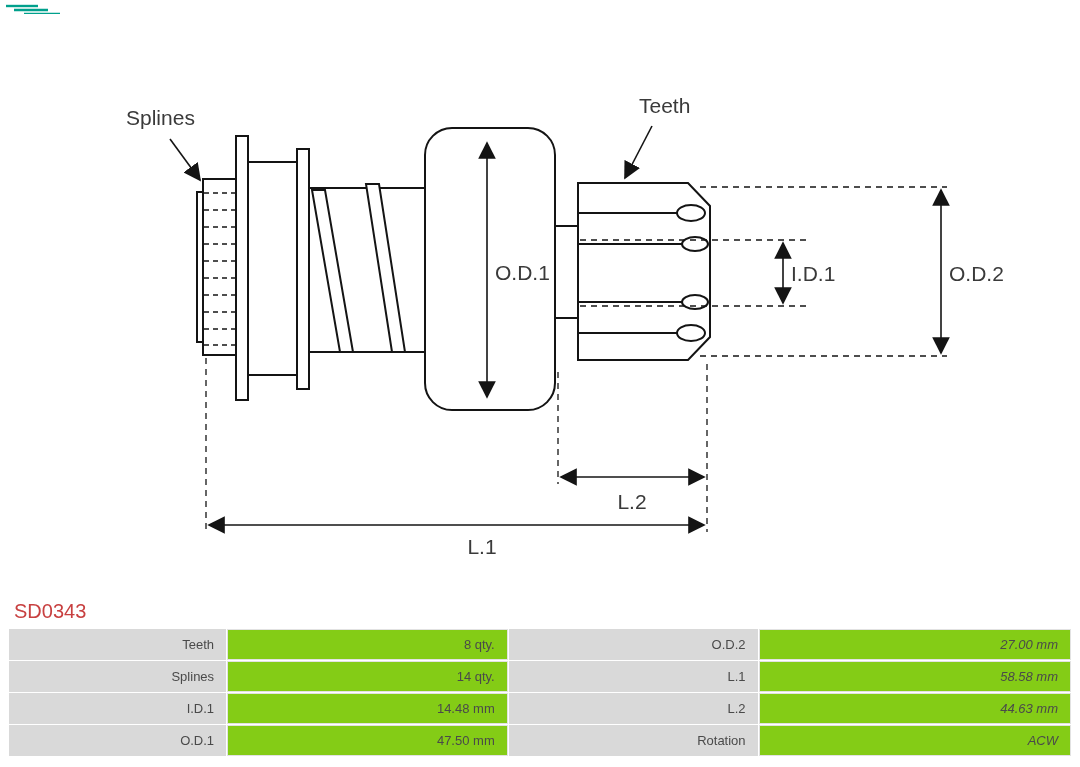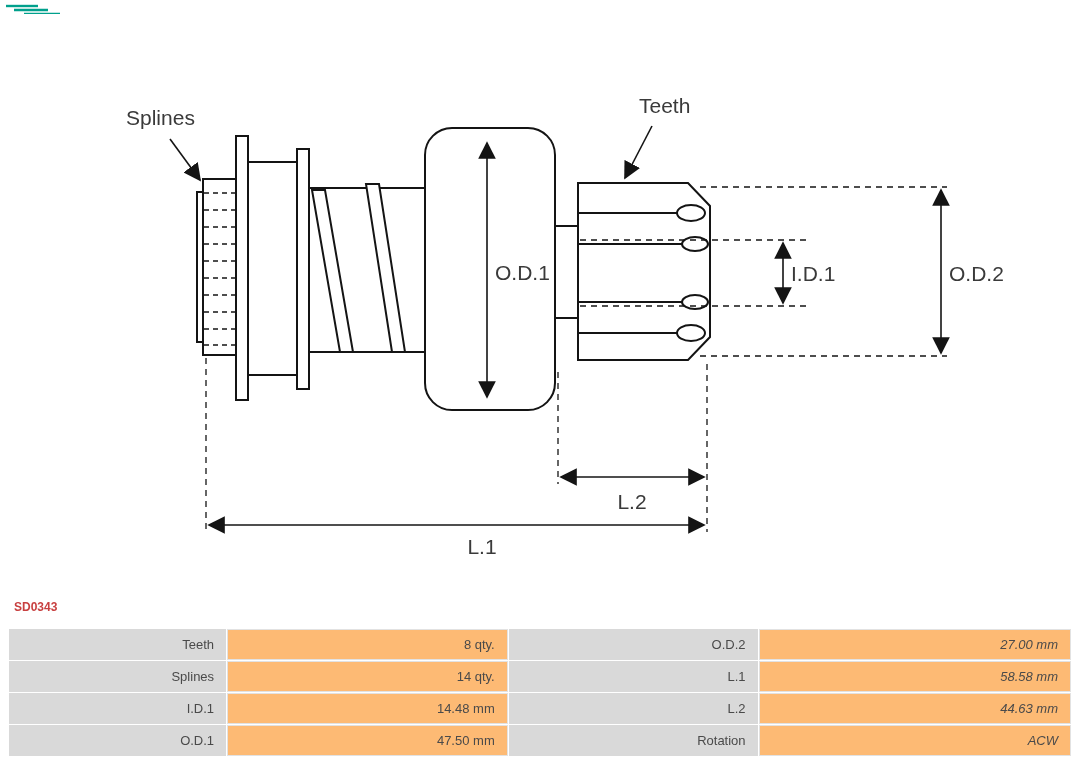--- a/index.html
+++ b/index.html
@@ -6,32 +6,32 @@
   html, body { margin: 0; padding: 0; background: #ffffff; }
   body {
     width: 1080px; height: 767px; position: relative; overflow: hidden;
     font-family: "Liberation Sans", sans-serif; color: #3a3a3a;
   }
   .logo-fragment { position: absolute; left: 4px; top: 0; width: 70px; height: 10px; }
   .drawing-area { position: absolute; left: 0; top: 0; width: 1080px; height: 592px; }
   .drawing-area svg { display: block; }
   .part-number {
     position: absolute; left: 14px; top: 600px;
-    font-size: 12px; font-weight: 700; color: #c84040;
+    font-size: 20px; font-weight: 400; color: #c84040;
   }
   table.spec-table {
     position: absolute; left: 8px; top: 628px; width: 1064px;
     border-collapse: separate; border-spacing: 1px;
     font-size: 13px; color: #4a4a4a;
   }
   table.spec-table td {
     height: 31px; padding: 0 12px; text-align: right; vertical-align: middle;
   }
   td.label-cell { background: #d9d9d9; }
-  td.value-cell { background: #fdba74; border: 1px solid #e2e2e2; }
+  td.value-cell { background: #84cc16; border: 1px solid #e2e2e2; }
   .col-l1 { width: 20.5%; }
   .col-v1 { width: 26.5%; }
   .col-l2 { width: 23.5%; }
   .col-v2 { width: 29.5%; font-style: italic; }
   text.dim-label { font-size: 21px; fill: #3a3a3a; font-family: "Liberation Sans", sans-serif; }
   text.callout-label { font-size: 21px; fill: #3a3a3a; font-family: "Liberation Sans", sans-serif; }
 </style>
 </head>
 <body>
 

